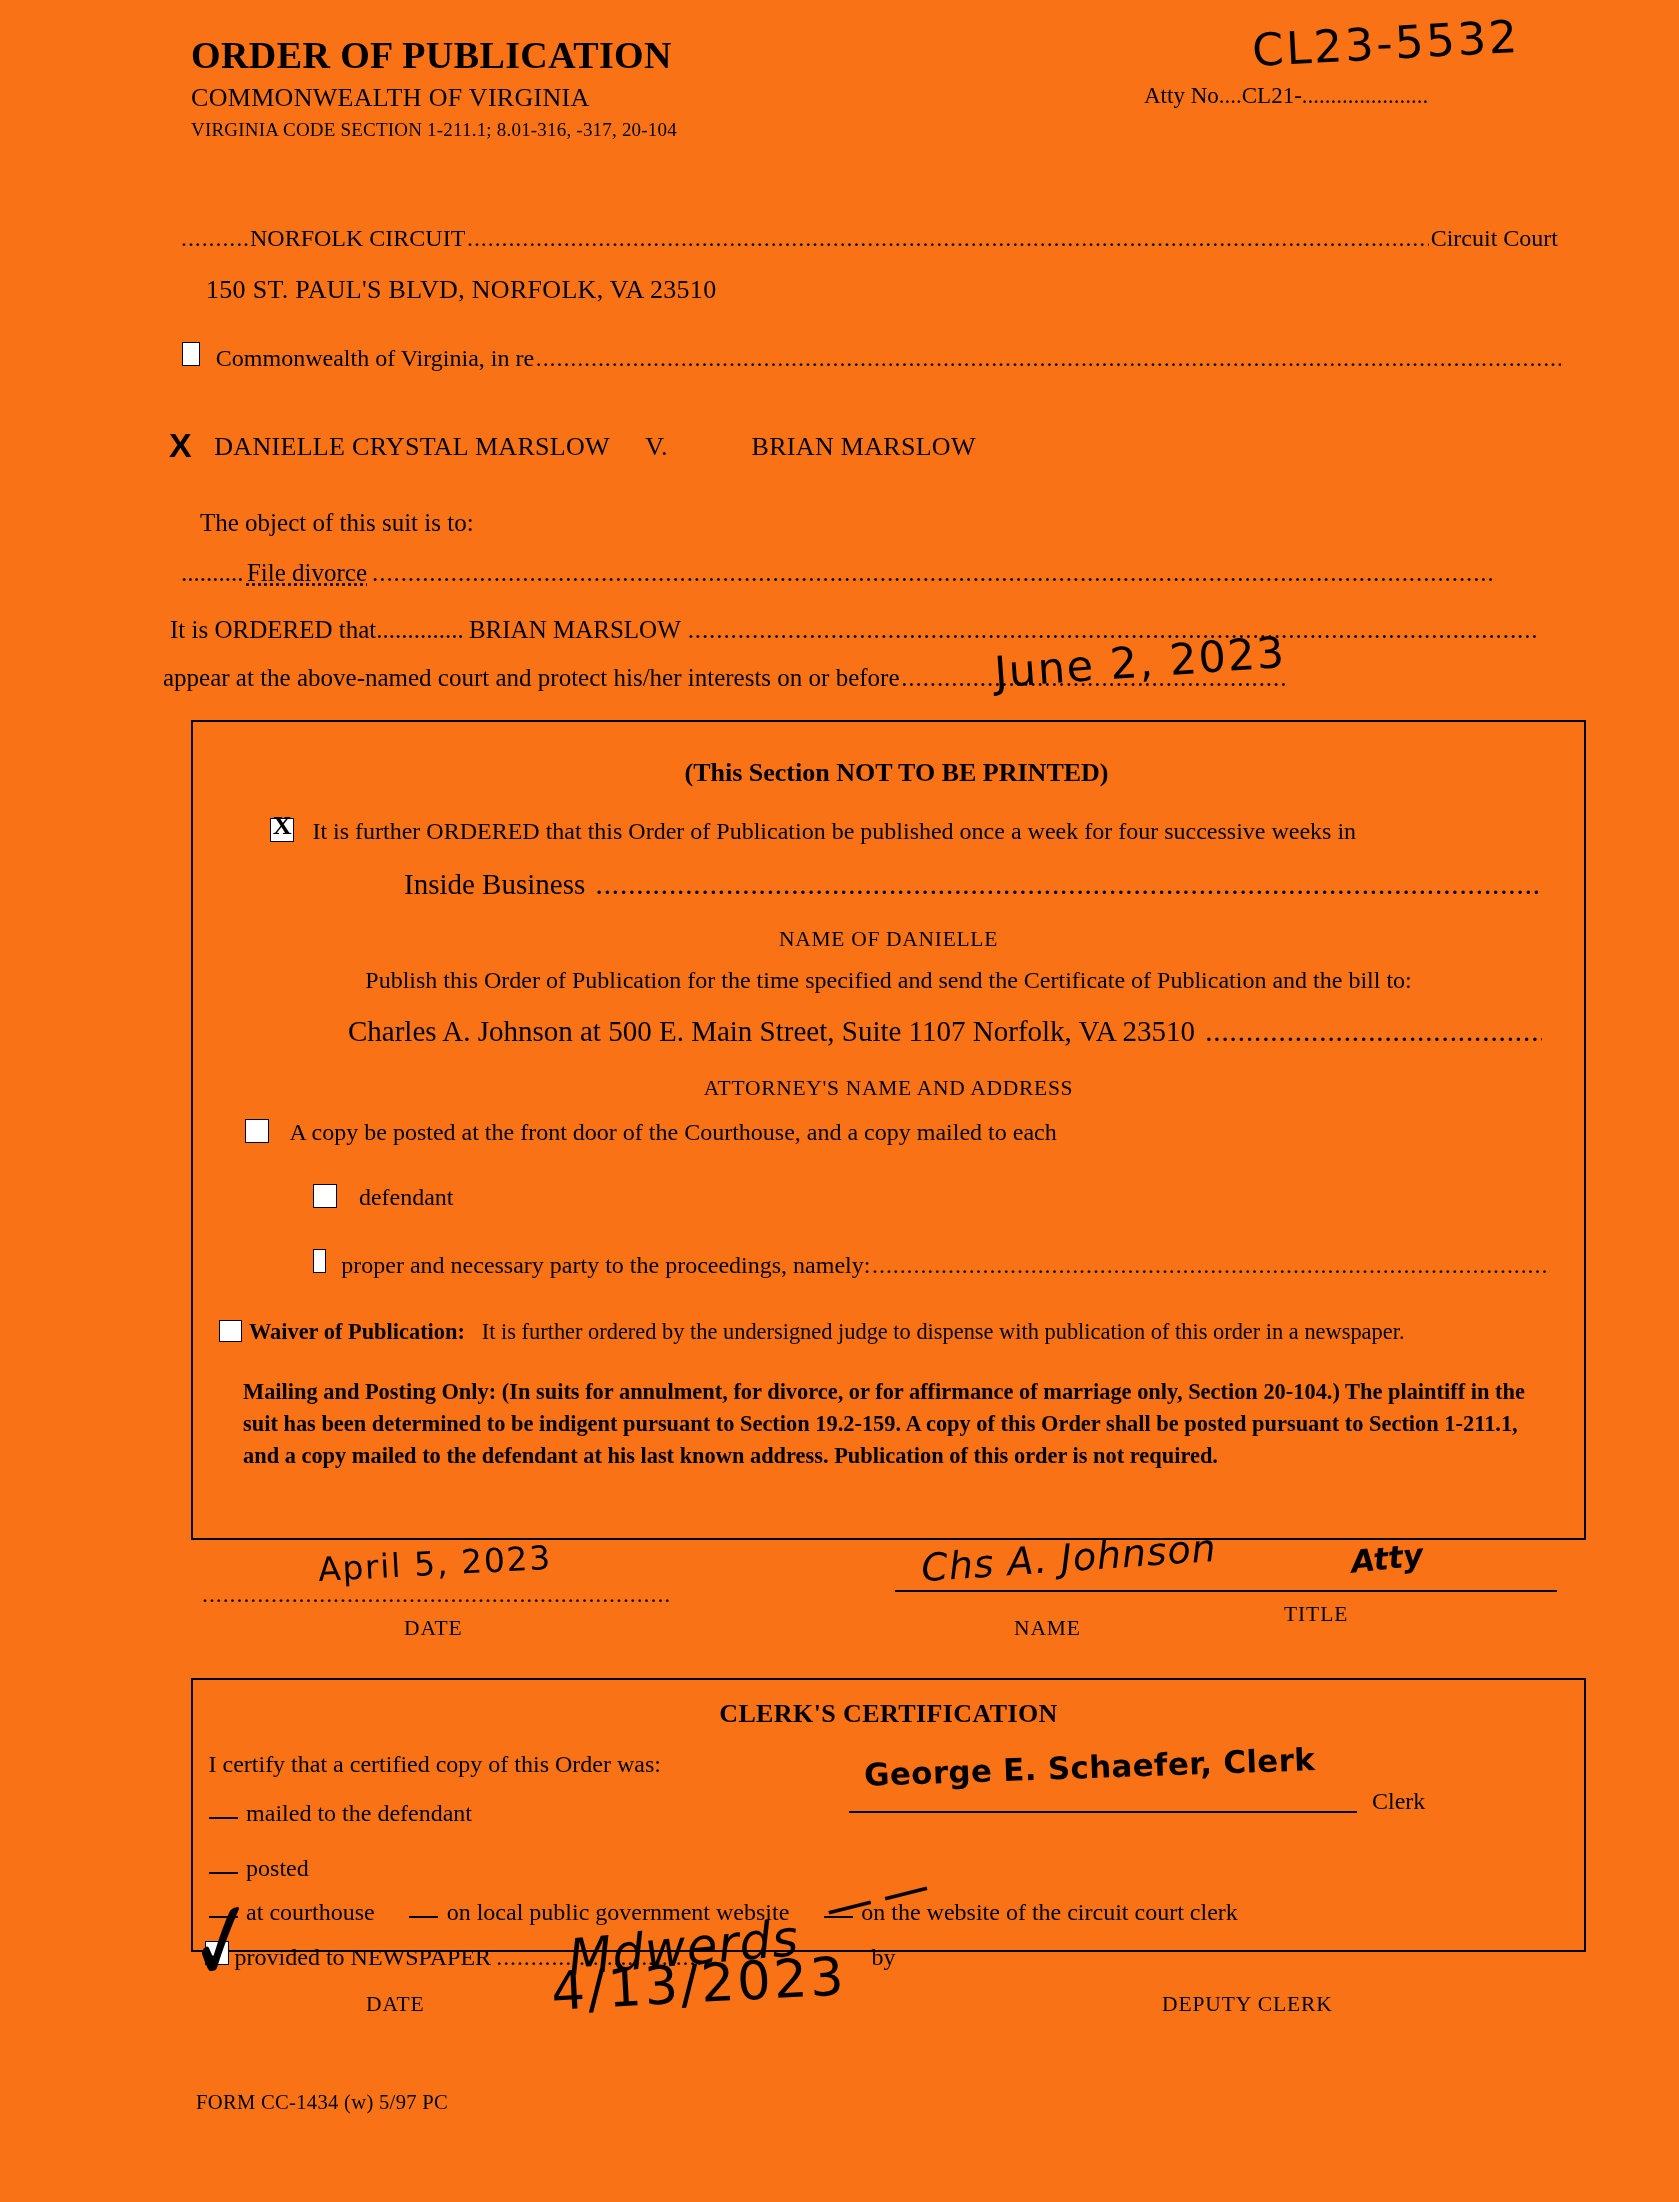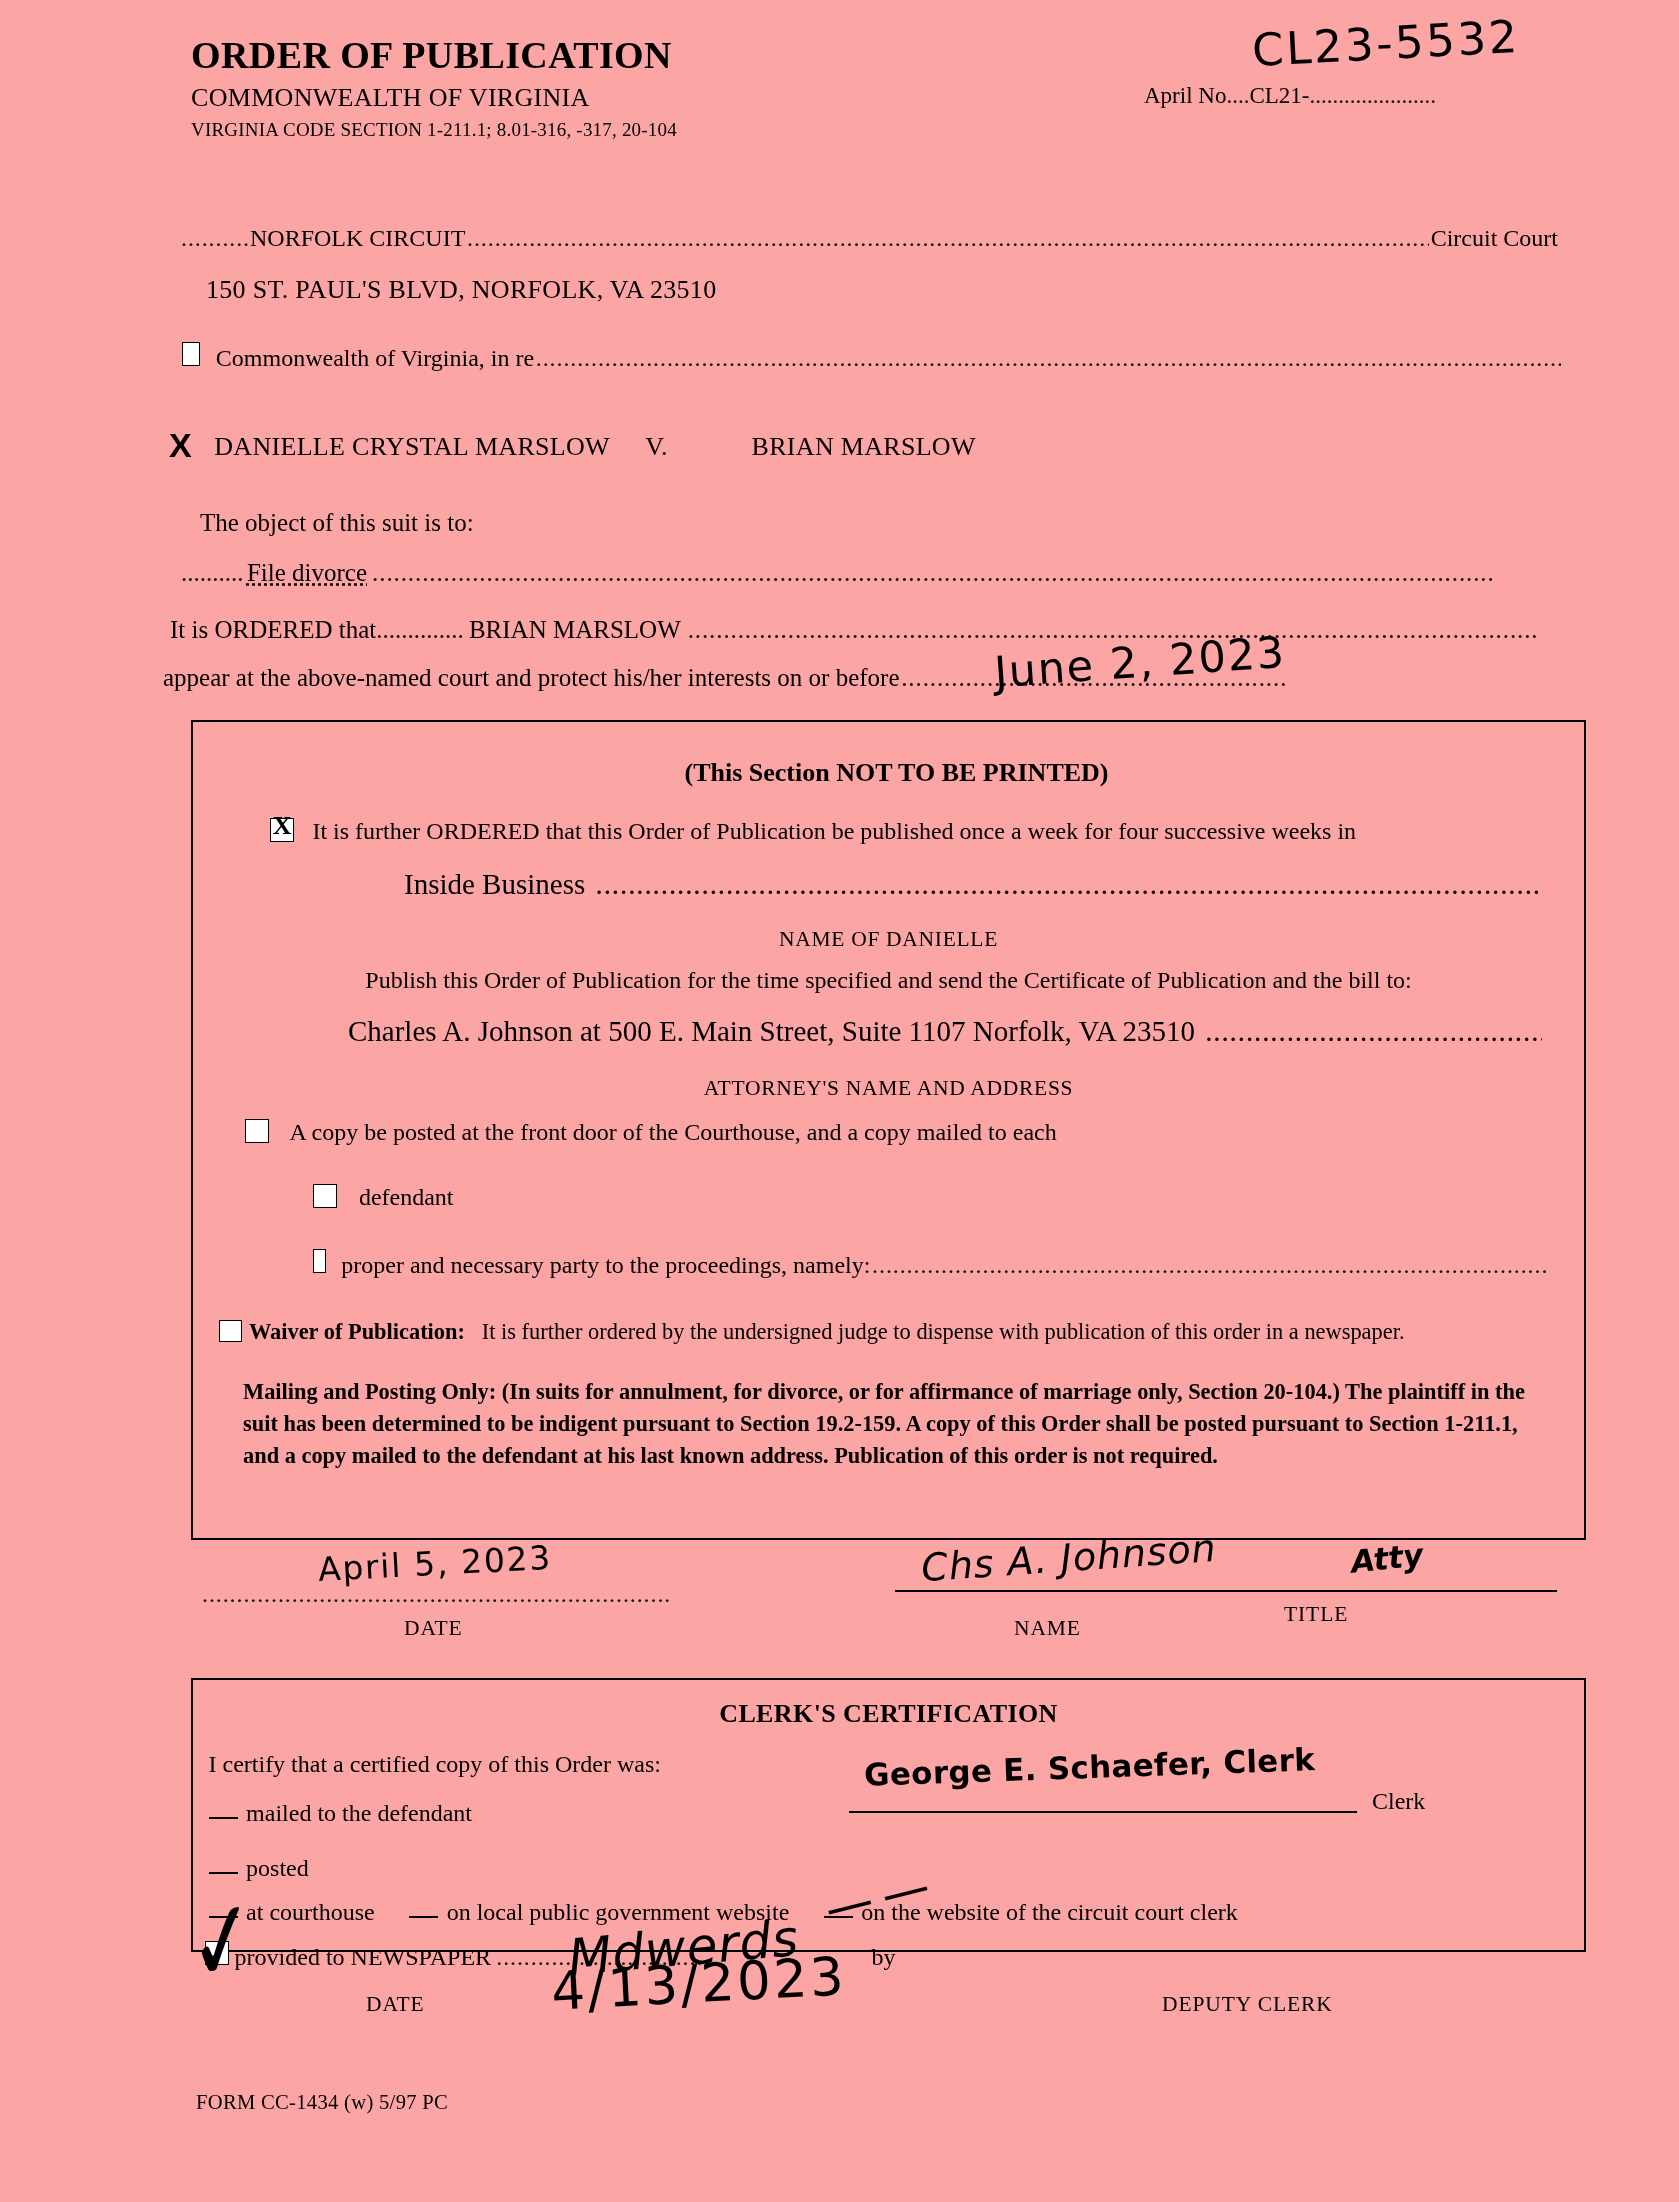--- a/index.html
+++ b/index.html
@@ -8,21 +8,21 @@
     background: #ffffff;
   }
   body {
     font-family: "Liberation Serif", "DejaVu Serif", serif;
     color: #000000;
   }
   .page {
     position: relative;
     width: 1679px;
     height: 2203px;
-    background: #fca5a5;
+    background: #f97316;
     overflow: hidden;
   }
 
   
   .hdr-title {
     position: absolute;
     left: 191px;
     top: 33px;
     font-size: 38px;
     font-weight: bold;
@@ -525,21 +525,21 @@
 </head>
 <body>
 
 <div class="page">
 
   <div class="hdr-title">ORDER OF PUBLICATION</div>
   <div class="hdr-sub1">COMMONWEALTH OF VIRGINIA</div>
   <div class="hdr-sub2">VIRGINIA CODE SECTION 1-211.1; 8.01-316, -317, 20-104</div>
 
   <div class="caseno-hand hand">CL23-5532</div>
-  <div class="caseno">April No....CL21-......................</div>
+  <div class="caseno">Atty No....CL21-......................</div>
 
   <div class="court-line">
     <span class="pre-dots">..........</span>
     <span>NORFOLK CIRCUIT</span>
     <span class="dots-fill">............................................................................................................................................................................................................</span>
     <span>Circuit Court</span>
   </div>
   <div class="court-addr">150 ST. PAUL'S BLVD, NORFOLK,  VA 23510</div>
 
   <div class="cw-row">

